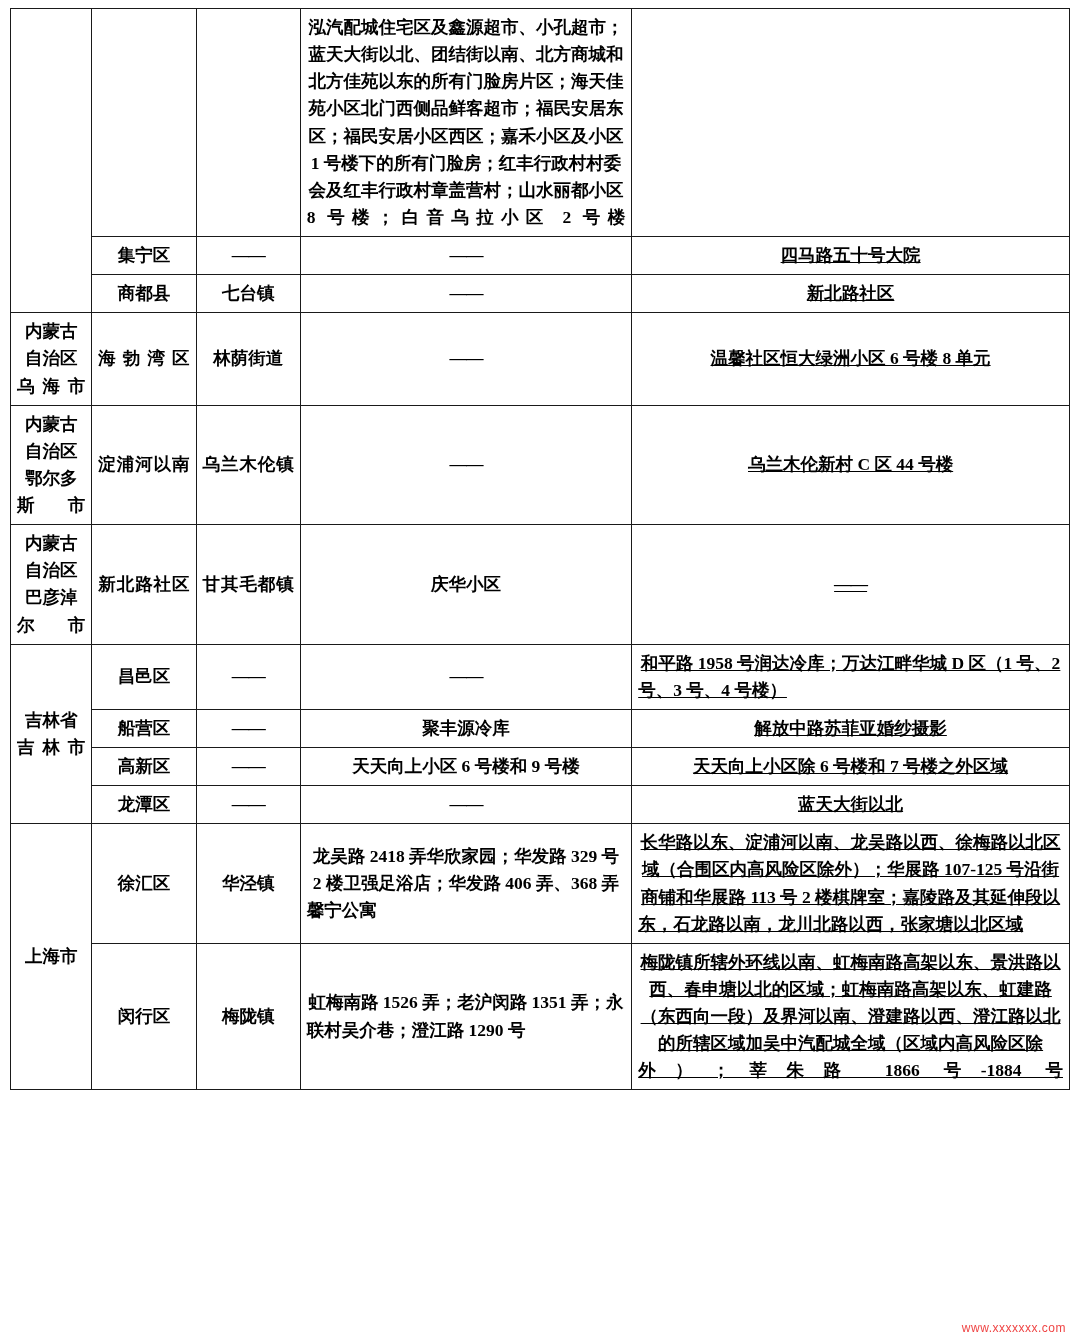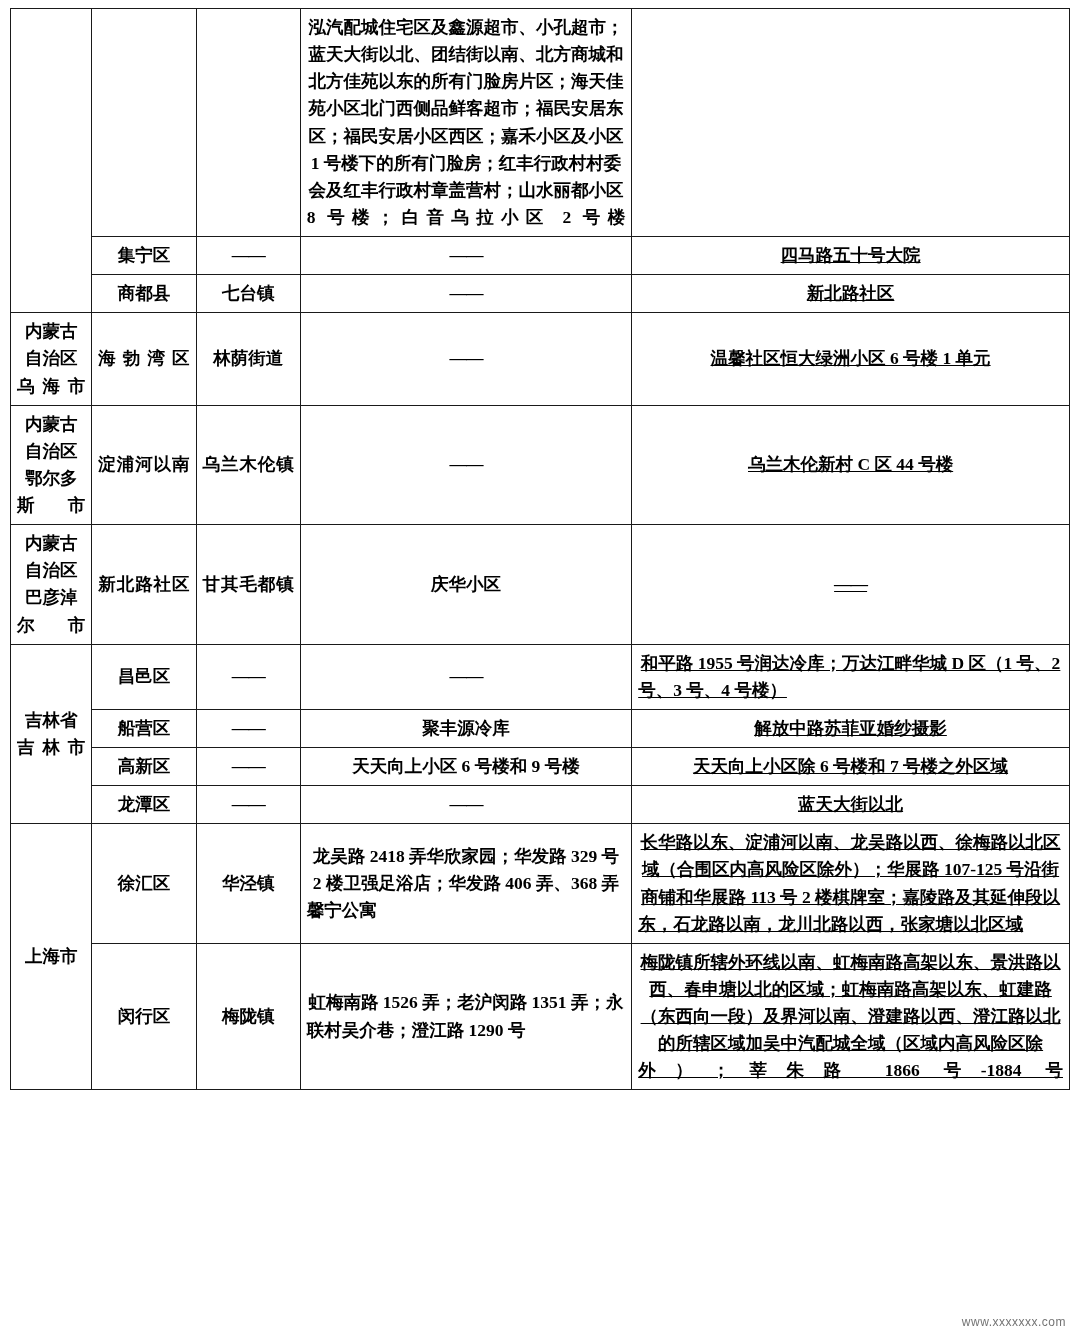--- a/index.html
+++ b/index.html
@@ -45,24 +45,24 @@
   td.left-just {
     text-align: justify;
     text-align-last: left;
   }
   .dash {
     letter-spacing: -1px;
   }
   .watermark {
     position: absolute;
     right: 14px;
-    bottom: 8px;
+    bottom: 2px;
     font-family: "Liberation Sans", sans-serif;
     font-size: 12px;
-    color: #737373;
+    color: #ef4444;
     letter-spacing: 0.5px;
     font-weight: normal;
   }
 </style>
 </head>
 <body>
 
 <table class="risk-table">
   <colgroup>
     <col style="width:78px">
@@ -93,21 +93,21 @@
       <td class="col-town">七台镇</td>
       <td class="col-high dash">——</td>
       <td class="col-mid">新北路社区</td>
     </tr>
 
     <tr>
       <td class="col-province just">内蒙古自治区乌海市</td>
       <td class="col-district just">海勃湾区</td>
       <td class="col-town">林荫街道</td>
       <td class="col-high dash">——</td>
-      <td class="col-mid">温馨社区恒大绿洲小区 6 号楼 1 单元</td>
+      <td class="col-mid">温馨社区恒大绿洲小区 6 号楼 8 单元</td>
     </tr>
 
     <tr>
       <td class="col-province just">内蒙古自治区鄂尔多斯市</td>
       <td class="col-district just">淀浦河以南</td>
       <td class="col-town just">乌兰木伦镇</td>
       <td class="col-high dash">——</td>
       <td class="col-mid">乌兰木伦新村 C 区 44 号楼</td>
     </tr>
 
@@ -117,21 +117,21 @@
       <td class="col-town just">甘其毛都镇</td>
       <td class="col-high">庆华小区</td>
       <td class="col-mid dash">——</td>
     </tr>
 
     <tr>
       <td class="col-province just" rowspan="4">吉林省吉林市</td>
       <td class="col-district">昌邑区</td>
       <td class="col-town dash">——</td>
       <td class="col-high dash">——</td>
-      <td class="col-mid left-just">和平路 1955 号润达冷库；万达江畔华城 D 区（1 号、2 号、3 号、4 号楼）</td>
+      <td class="col-mid left-just">和平路 1958 号润达冷库；万达江畔华城 D 区（1 号、2 号、3 号、4 号楼）</td>
     </tr>
 
     <tr>
       <td class="col-district">船营区</td>
       <td class="col-town dash">——</td>
       <td class="col-high">聚丰源冷库</td>
       <td class="col-mid">解放中路苏菲亚婚纱摄影</td>
     </tr>
 
     <tr>

